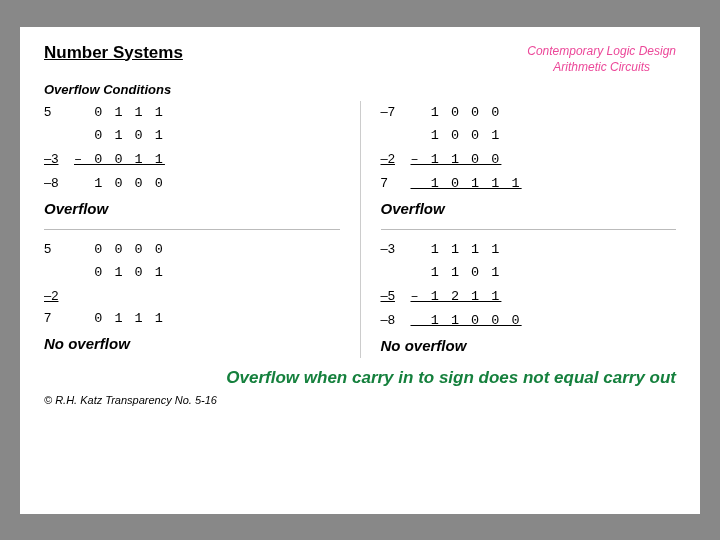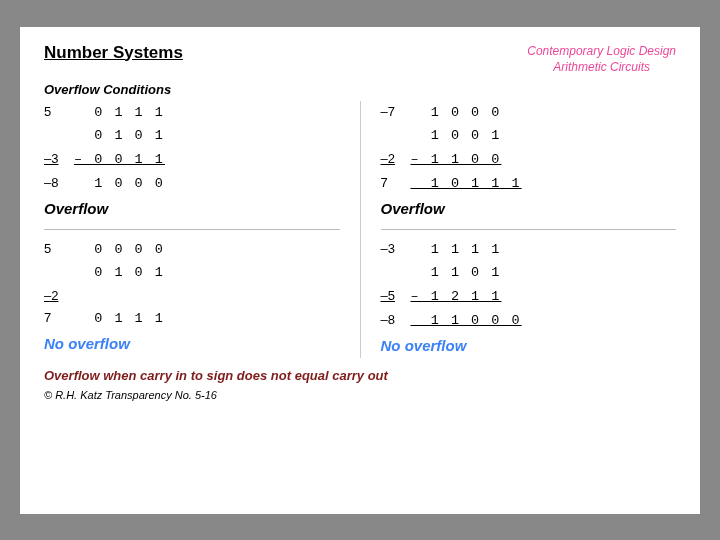--- a/index.html
+++ b/index.html
@@ -52,29 +52,29 @@
       margin-top: 2px;
       margin-bottom: 12px;
       color: #000;
     }
     .no-overflow-label {
       font-style: italic;
       font-weight: bold;
       font-size: 15px;
       margin-top: 2px;
       margin-bottom: 4px;
-      color: #3b82f6;
+      color: #000000;
     }
     .bottom-note {
-      text-align: left;
-      font-style: italic;
-      font-size: 13px;
+      text-align: right;
+      font-style: italic;
+      font-size: 17px;
       font-weight: bold;
       margin-top: 8px;
-      color: #7f1d1d;
+      color: #15803d;
     }
     .footer {
       text-align: left;
       font-size: 11px;
       font-style: italic;
       margin-top: 6px;
       color: #000;
     }
     .two-col-content {
       display: flex;

